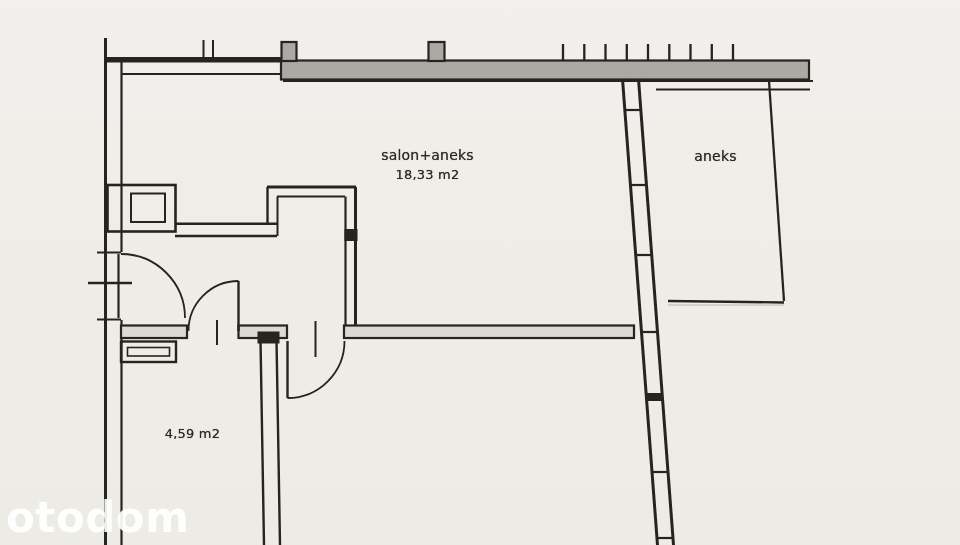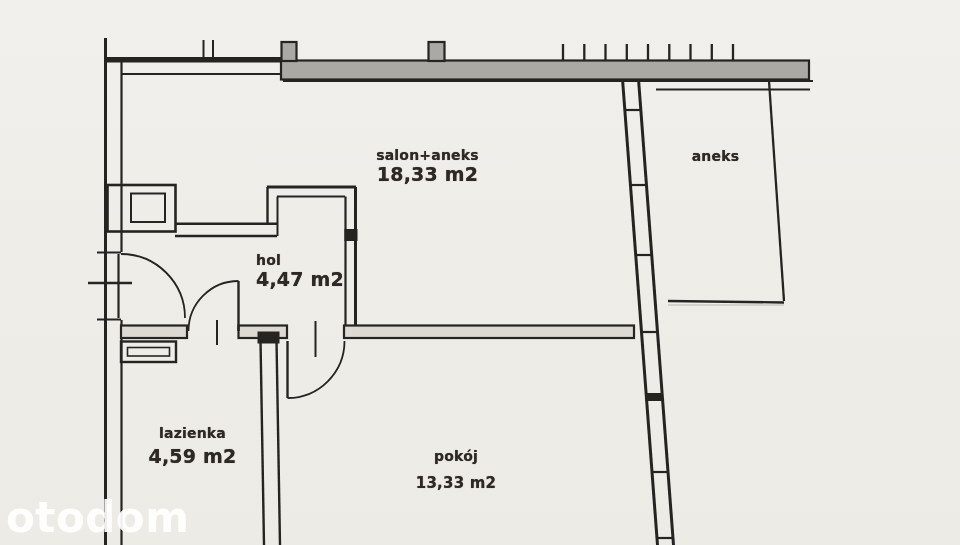--- a/index.html
+++ b/index.html
@@ -29,28 +29,28 @@
 
   .lbl{
     position:absolute;
     color:var(--label);
     font-size:14px;
     text-shadow:0 0 0.7px rgba(45,40,33,0.75);
     letter-spacing:0.2px;
     line-height:19px;
     text-align:center;
   }
-  .lbl .area{font-size:19px;}
+  .lbl .area{font-size:13px;}
   .lbl-salon{left:340px;top:146px;width:175px;}
   .lbl-balkon{left:648px;top:147px;width:135px;}
   .lbl-hol{left:256px;top:251px;width:110px;text-align:left;line-height:18.5px;}
   .lbl-lazienka{left:130px;top:422px;width:125px;line-height:23px;}
   .lbl-pokoj{left:391px;top:443px;width:130px;line-height:27px;}
   .lbl-pokoj .area{font-size:15px;}
-  .lbl span{display:block;font-weight:bold;}
+  .lbl span{display:block;}
 
   .watermark{
     position:absolute;
     left:6px;top:495px;
     font-size:42px;
     font-weight:bold;
     letter-spacing:0.5px;
     color:var(--watermark);
     z-index:5;
     line-height:46px;
@@ -172,30 +172,21 @@
 
   <div class="lbl lbl-salon">
     <span>salon+aneks</span>
     <span class="area">18,33 m2</span>
   </div>
 
   <div class="lbl lbl-balkon">
     <span>aneks</span>
   </div>
 
-  <div class="lbl lbl-hol">
-    <span>hol</span>
-    <span class="area">4,47 m2</span>
-  </div>
 
   <div class="lbl lbl-lazienka">
-    <span>lazienka</span>
     <span class="area">4,59 m2</span>
   </div>
 
-  <div class="lbl lbl-pokoj">
-    <span>pokój</span>
-    <span class="area">13,33 m2</span>
-  </div>
 
   <div class="watermark">otodom</div>
 
 </div>
 
 </body></html>

